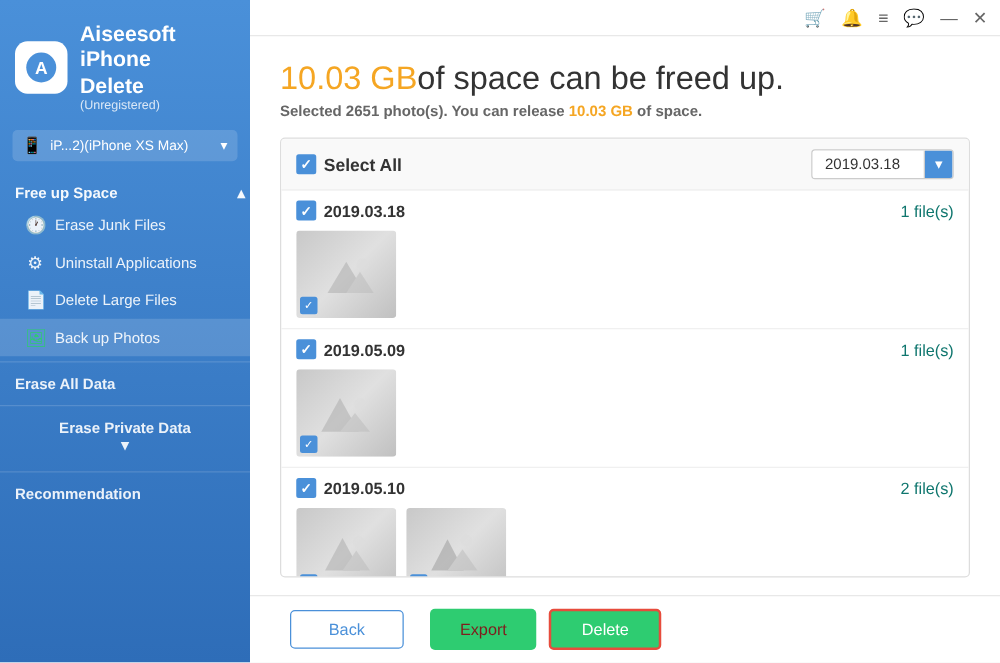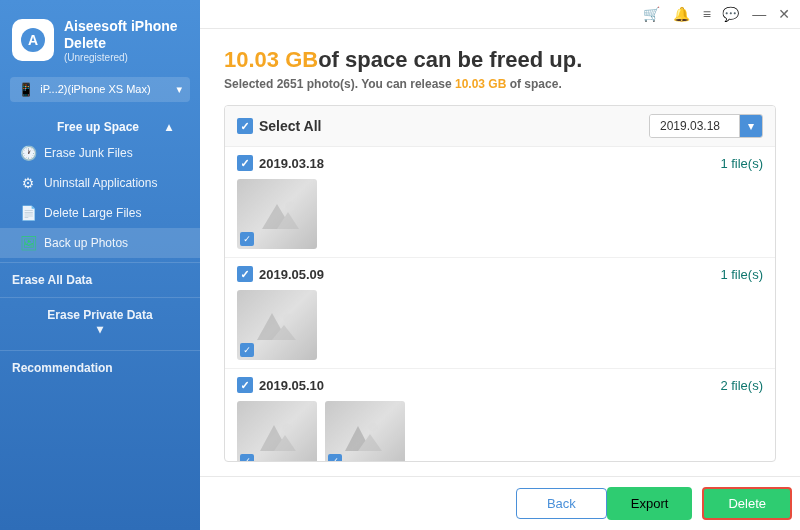--- a/index.html
+++ b/index.html
@@ -22,42 +22,41 @@
     }
     .app-logo {
       width: 42px; height: 42px;
       background: white;
       border-radius: 10px;
       display: flex; align-items: center; justify-content: center;
       flex-shrink: 0;
       font-size: 20px;
     }
     .app-title-block { display: flex; flex-direction: column; }
-    .app-title { color: white; font-size: 14px; font-weight: bold; line-height: 1.2; }
+    .app-title { color: white; font-size: 17px; font-weight: bold; line-height: 1.2; }
     .app-subtitle { color: rgba(255,255,255,0.8); font-size: 10px; }
 
     .device-selector {
       margin: 0 10px 10px 10px;
       background: rgba(255,255,255,0.15);
       border-radius: 4px;
       padding: 5px 8px;
       display: flex; align-items: center; justify-content: space-between;
       color: white; font-size: 11px; cursor: pointer;
     }
     .device-selector-left { display: flex; align-items: center; gap: 6px; }
     .phone-icon { font-size: 13px; }
 
     .sidebar-section {
-      padding: 8px 28px 4px 12px;
+      padding: 8px 4px 4px 12px;
       color: rgba(255,255,255,0.95);
       font-size: 12px;
       font-weight: bold;
       display: flex; align-items: center; justify-content: space-between;
       cursor: pointer;
-      margin-left: 45px;
     }
     .sidebar-item {
       padding: 7px 12px 7px 20px;
       color: rgba(255,255,255,0.9);
       font-size: 12px;
       display: flex; align-items: center; gap: 8px;
       cursor: pointer;
     }
     .sidebar-item.active { background: rgba(255,255,255,0.15); }
     .sidebar-item-icon { font-size: 14px; width: 16px; text-align: center; }
@@ -102,22 +101,22 @@
     
     .content {
       flex: 1;
       padding: 18px 24px 14px 24px;
       display: flex;
       flex-direction: column;
       overflow: hidden;
     }
 
     .page-title {
-      font-size: 22px;
-      font-weight: bold;
+      font-size: 26px;
+      font-weight: normal;
       color: #f5a623;
       margin-bottom: 4px;
     }
     .page-title span.black { color: #333; }
 
     .subtitle { font-size: 12px; color: #666; margin-bottom: 14px; font-weight: bold; }
     .subtitle span.orange { color: #f5a623; }
 
     
     .photo-list {
@@ -192,39 +191,40 @@
       width: 14px; height: 14px;
       border: 2px solid #4a90d9;
       background: #4a90d9;
       border-radius: 2px;
       display: flex; align-items: center; justify-content: center;
       color: white; font-size: 9px;
     }
 
     
     .bottom-bar {
-      display: flex; align-items: center; justify-content: flex-end;
-      padding: 10px 8px;
+      display: flex; align-items: center; justify-content: flex-start;
+      padding: 10px 32px;
       background: white;
       border-top: 1px solid #e8e8e8;
+      gap: 21px;
     }
     .btn-back {
       padding: 7px 30px;
       border: 1px solid #4a90d9;
       background: white;
       color: #4a90d9;
       border-radius: 4px;
       font-size: 13px;
       cursor: pointer;
     }
     .btn-actions { display: flex; gap: 10px; }
     .btn-export {
       padding: 7px 24px;
       background: #2ecc71;
-      color: #000000;
+      color: #7f1d1d;
       border: none;
       border-radius: 4px;
       font-size: 13px;
       cursor: pointer;
     }
     .btn-delete {
       padding: 7px 24px;
       background: #2ecc71;
       color: white;
       border: 2px solid #e74c3c;

